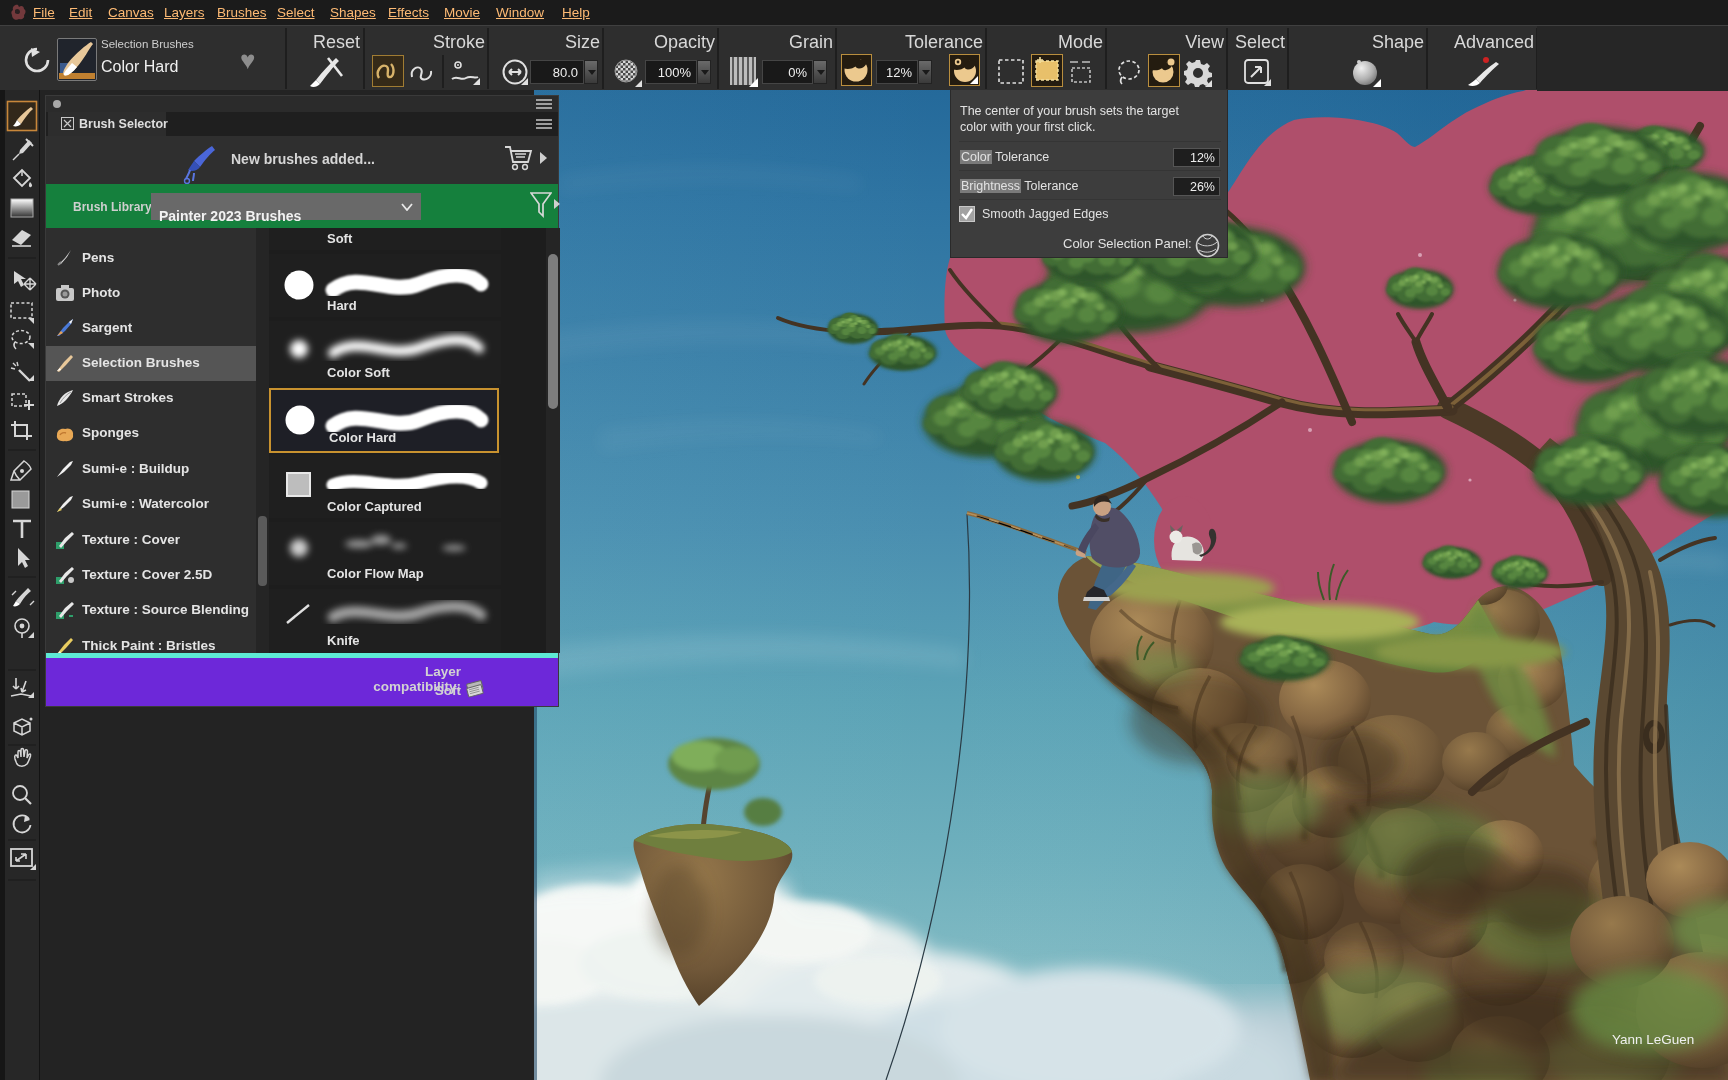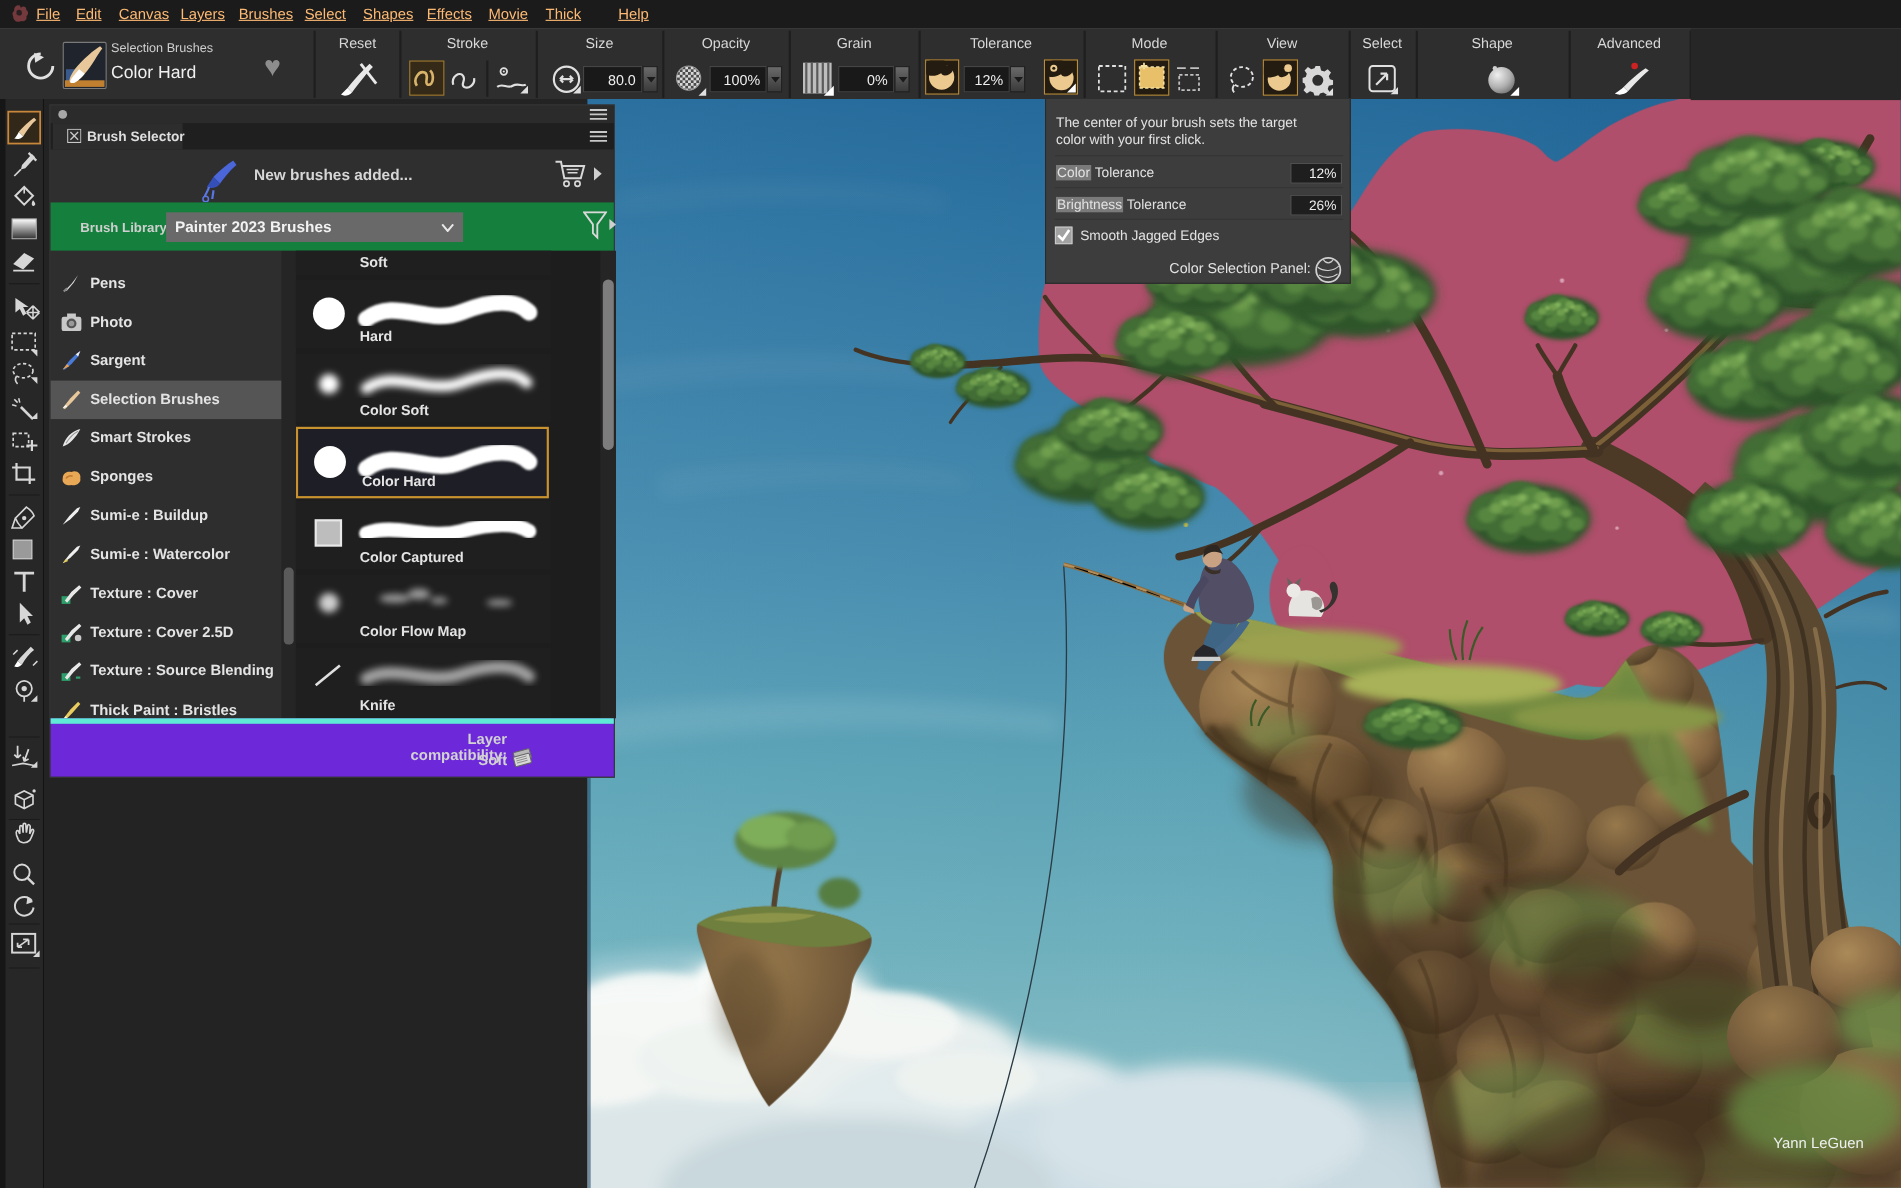--- a/index.html
+++ b/index.html
@@ -3,21 +3,21 @@
 <meta charset="utf-8">
 <style>
   * { margin:0; padding:0; box-sizing:border-box; }
   html,body { width:1728px; height:1080px; overflow:hidden; background:#1c1c1c;
     font-family:"Liberation Sans", sans-serif; }
   #menubar { position:absolute; left:0; top:0; width:1728px; height:25px;
     background:#1b1b1b; z-index:30; }
   #menubar span { position:absolute; top:5px; font-size:13.5px; color:#fdba74;text-decoration:underline; }
   #toolbar { position:absolute; left:0; top:25px; width:1728px; height:65px;
     background:#2e2e2e; border-top:1px solid #404040; z-index:30; }
-  .tlabel { position:absolute; top:6px; font-size:13px; color:#d8d8d8; text-align:center; }
+  .tlabel { position:absolute; top:6px; font-size:18px; color:#d8d8d8; text-align:right; }
   .tdiv { position:absolute; top:2px; width:2px; height:61px; background:#1e1e1e; }
   .inputbox { position:absolute; top:34px; height:24px; background:#191919;
     border:1px solid #454545; color:#eee; font-size:13px; text-align:right;
     padding:4px 5px 0 0; }
   .dropbtn { position:absolute; top:34px; width:14px; height:24px;
     background:linear-gradient(#6a6a6a,#3a3a3a); border:1px solid #222; }
   .dropbtn:after { content:""; position:absolute; left:3px; top:9px;
     border-left:4px solid transparent; border-right:4px solid transparent;
     border-top:5px solid #1a1a1a; }
   #lefttools { position:absolute; left:0; top:90px; width:40px; height:990px;
@@ -470,21 +470,21 @@
   </svg>
   <span style="left:33px">File</span>
   <span style="left:69px">Edit</span>
   <span style="left:108px">Canvas</span>
   <span style="left:164px">Layers</span>
   <span style="left:217px">Brushes</span>
   <span style="left:277px">Select</span>
   <span style="left:330px">Shapes</span>
   <span style="left:388px">Effects</span>
   <span style="left:444px">Movie</span>
-  <span style="left:496px">Thick</span>
+  <span style="left:496px">Window</span>
   <span style="left:562px">Help</span>
 </div>
 
 <div id="toolbar">
   <div class="tdiv" style="left:285px"></div>
   <div class="tdiv" style="left:363px"></div>
   <div class="tdiv" style="left:487px"></div>
   <div class="tdiv" style="left:602px"></div>
   <div class="tdiv" style="left:717px"></div>
   <div class="tdiv" style="left:835px"></div>
@@ -850,21 +850,21 @@
       <path d="M1 2 L6 2 L9 17 L24 17 L27 6 L7 6" stroke="#d8d8d8" stroke-width="1.8" fill="none"></path>
       <circle cx="11" cy="22" r="2.4" fill="none" stroke="#d8d8d8" stroke-width="1.5"></circle>
       <circle cx="21" cy="22" r="2.4" fill="none" stroke="#d8d8d8" stroke-width="1.5"></circle>
       <path d="M11 9 L22 9 M12 12 L21 12" stroke="#d8d8d8" stroke-width="1.4"></path>
     </svg>
     <div style="position:absolute;left:494px;top:16px;width:0;height:0;border-top:6px solid transparent;border-bottom:6px solid transparent;border-left:7px solid #cfcfcf"></div>
   </div>
 
   <div style="position:absolute;left:0;top:88px;width:512px;height:44px;background:#15803d">
     <div style="position:absolute;left:27px;top:16px;font-size:12px;color:#cfcfcf">Brush Library:</div>
-    <div style="position:absolute;left:105px;top:9px;width:270px;height:27px;background:#696969;color:#f2f2f2;font-size:14px;padding:5px 0 0 8px">Painter 2023 Brushes
+    <div style="position:absolute;left:105px;top:9px;width:270px;height:27px;background:#696969;color:#f2f2f2;font-size:14px;padding:15px 0 0 8px">Painter 2023 Brushes
       <svg style="position:absolute;right:8px;top:10px" width="12" height="8" viewBox="0 0 12 8">
           <path d="M1 1 L6 7 L11 1" stroke="#e8e8e8" stroke-width="1.8" fill="none"></path>
         </svg>
     </div>
     <svg style="position:absolute;left:484px;top:8px" width="22" height="28" viewBox="0 0 22 28">
       <path d="M1 1 L21 1 L13 12 L13 24 L9 20 L9 12 Z" fill="none" stroke="#d8d8d8" stroke-width="1.7"></path>
     </svg>
     <div style="position:absolute;left:508px;top:15px;width:0;height:0;border-top:5px solid transparent;border-bottom:5px solid transparent;border-left:6px solid #cfcfcf"></div>
   </div>
 

